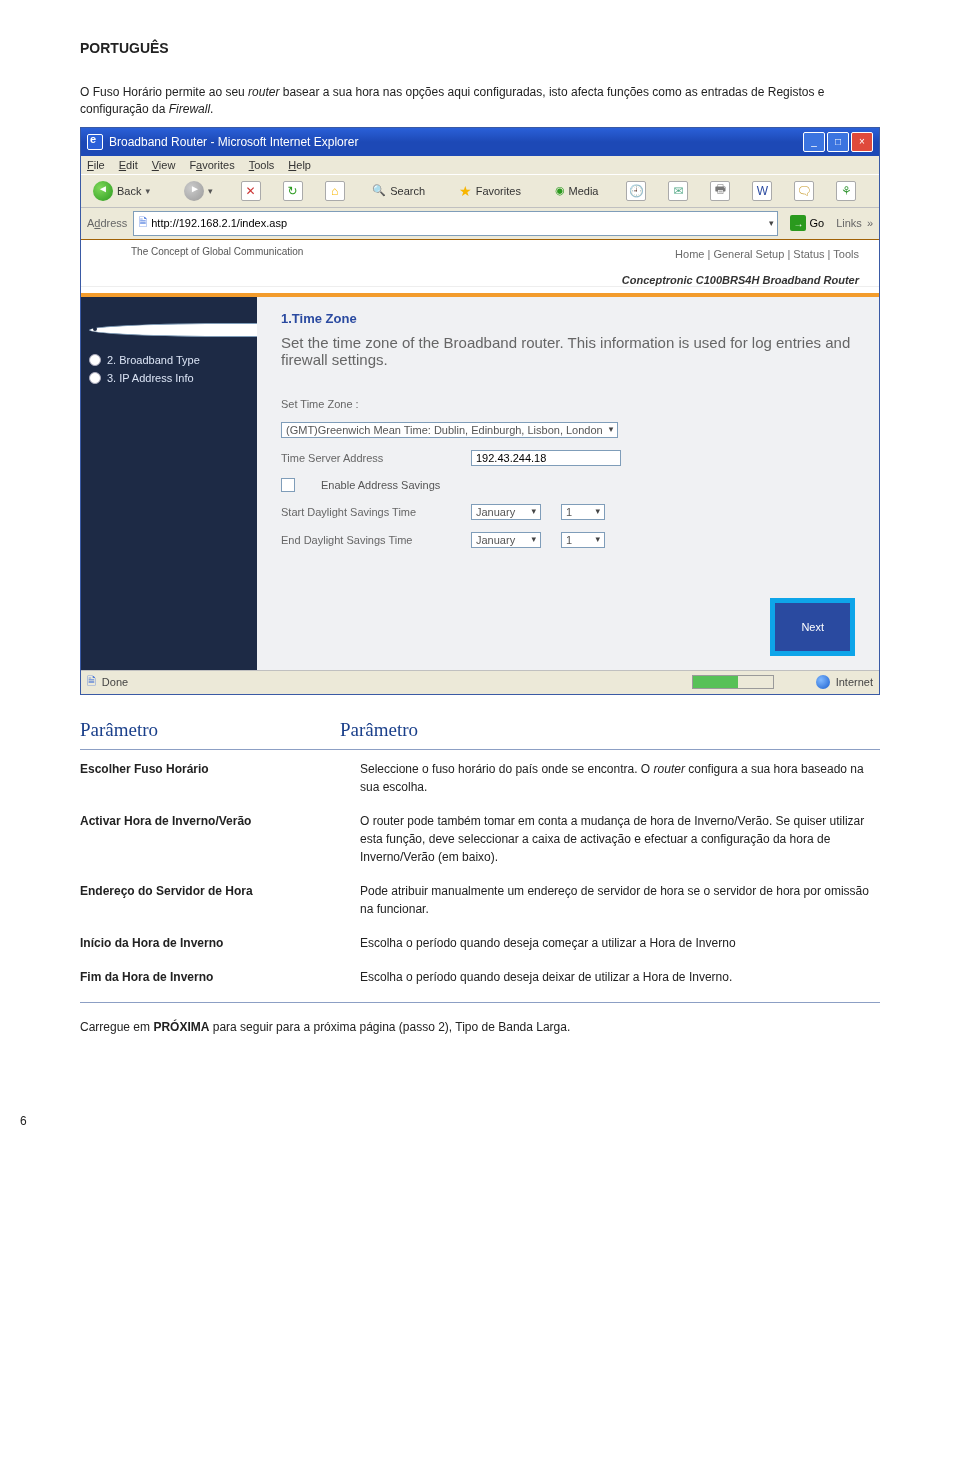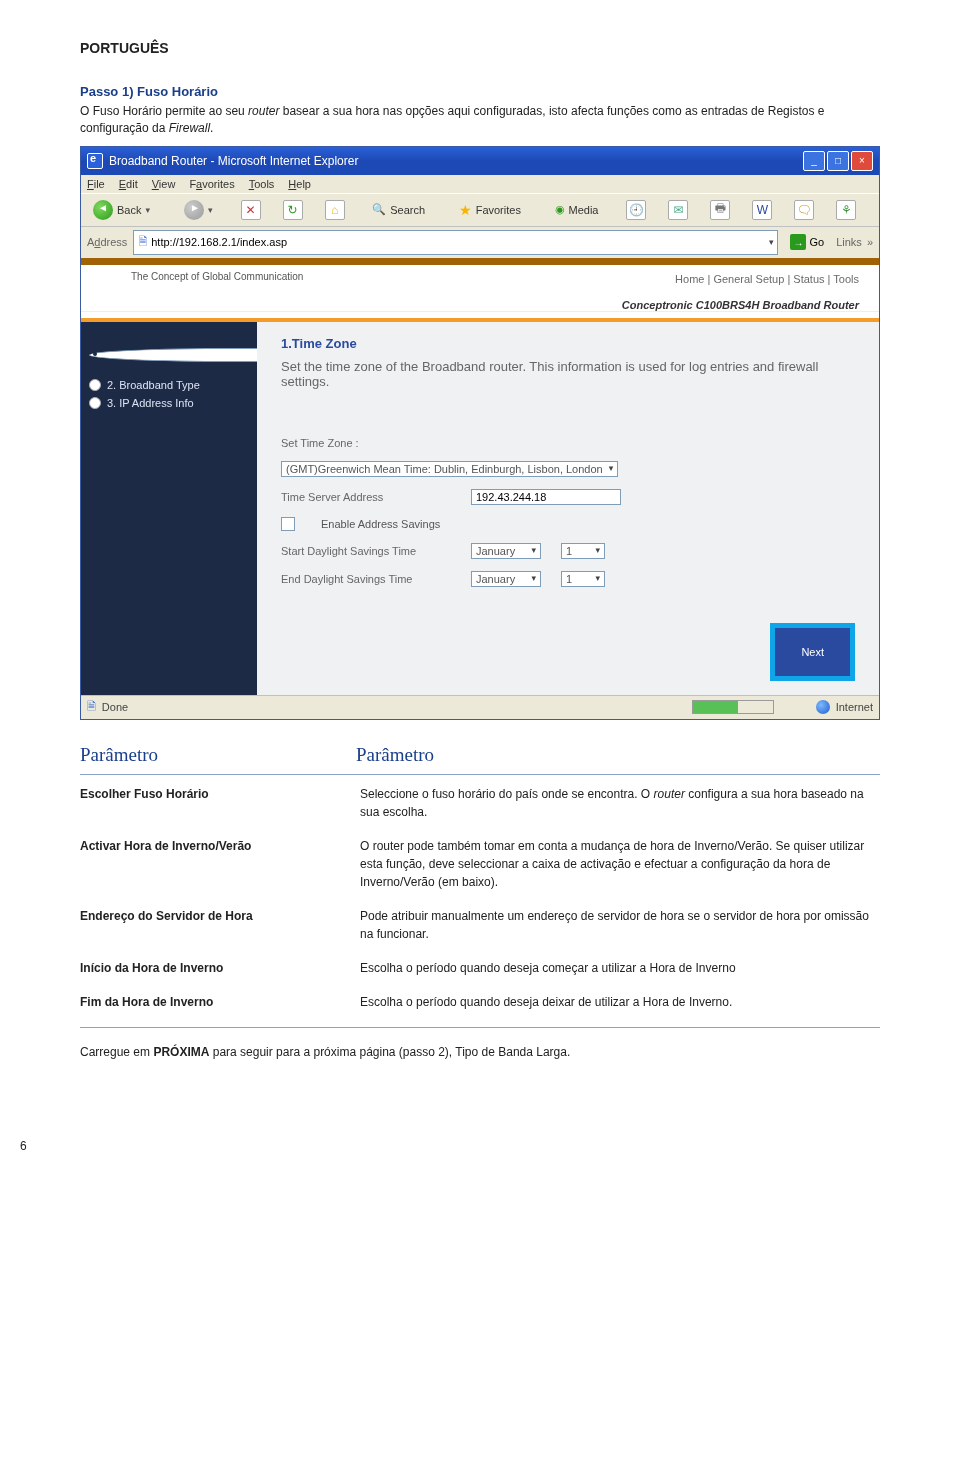--- a/index.html
+++ b/index.html
@@ -83,21 +83,21 @@
   .sq.grn{color:#2a9a1e;}
   .sq.home{color:#f7b500;}
   .tlabel{ font-size:11px; color:#333;}
   .star{ color:#f7b500; font-size:14px;}
   .addrrow{
     background:#ece9d8;
     padding:3px 6px;
     display:flex;
     align-items:center;
     gap:6px;
-    border-bottom:7px solid #a16207;
+    border-bottom:1px solid #a16207;
   }
   .addrrow .lbl{ color:#666; font-size:11px;}
   .addrinput{
     flex:1;
     background:#fff;
     border:1px solid #7f9db9;
     padding:2px 4px;
     font-size:11px;
     display:flex;
     align-items:center;
@@ -180,22 +180,22 @@
   }
   .section-title{
     font-weight:bold;
     color:#2a4aa0;
     font-size:13px;
     margin-bottom:8px;
   }
   .section-title .num{color:#2a4aa0;}
   .section-sub{
     color:#666;
-    font-size:13px;
-    margin-bottom:48px;
+    font-size:15px;
+    margin-bottom:30px;
   }
   .formrow{
     display:flex;
     align-items:center;
     gap:20px;
     margin-bottom:12px;
   }
   .formrow .flabel{
     width:170px;
     color:#666;
@@ -234,21 +234,21 @@
     color:#444;
   }
   .statusbar .seg{ display:flex; align-items:center; gap:6px;}
   .prog{ width:80px; height:12px; border:1px solid #9a9a9a; display:flex;}
   .prog span{ flex:1; }
   .prog span.fill{ background:#57c157;}
   .globe{ width:14px; height:14px; background:radial-gradient(circle at 35% 35%, #7fb8ff,#1a5fcf); border-radius:50%; display:inline-block;}
   
   .param-headers{
     display:flex;
-    gap:16px;
+    gap:0;
     margin-top:10px;
   }
   .param-headers .col1{ width:260px;}
   .param-headers div{
     font-size:19px;
     color:#1a3f8a;
     font-family:"Times New Roman", serif;
     font-weight:normal;
     border-bottom:none;
     padding-bottom:6px;
@@ -276,21 +276,20 @@
     margin: 80px 0 0 -60px;
   }
   .double-chevron::after{content:"»"; font-size:11px; margin-left:2px;}
 </style>
 </head>
 <body>
 
 <div class="page">
   <div class="hdr-lang">PORTUGUÊS</div>
 
-  <div class="step-title">Passo 1) Fuso Horário</div>
   <div class="step-desc">
     <span>O Fuso Horário permite ao seu </span><span class="it">router</span><span> basear a sua hora nas opções aqui configuradas, isto afecta funções como as entradas de Registos e configuração da </span><span class="it">Firewall</span><span>.</span>
   </div>
 
   <div class="browser">
     <div class="titlebar">
       <div class="left">
         <span class="ie-icon"></span>
         <span>Broadband Router - Microsoft Internet Explorer</span>
       </div>

